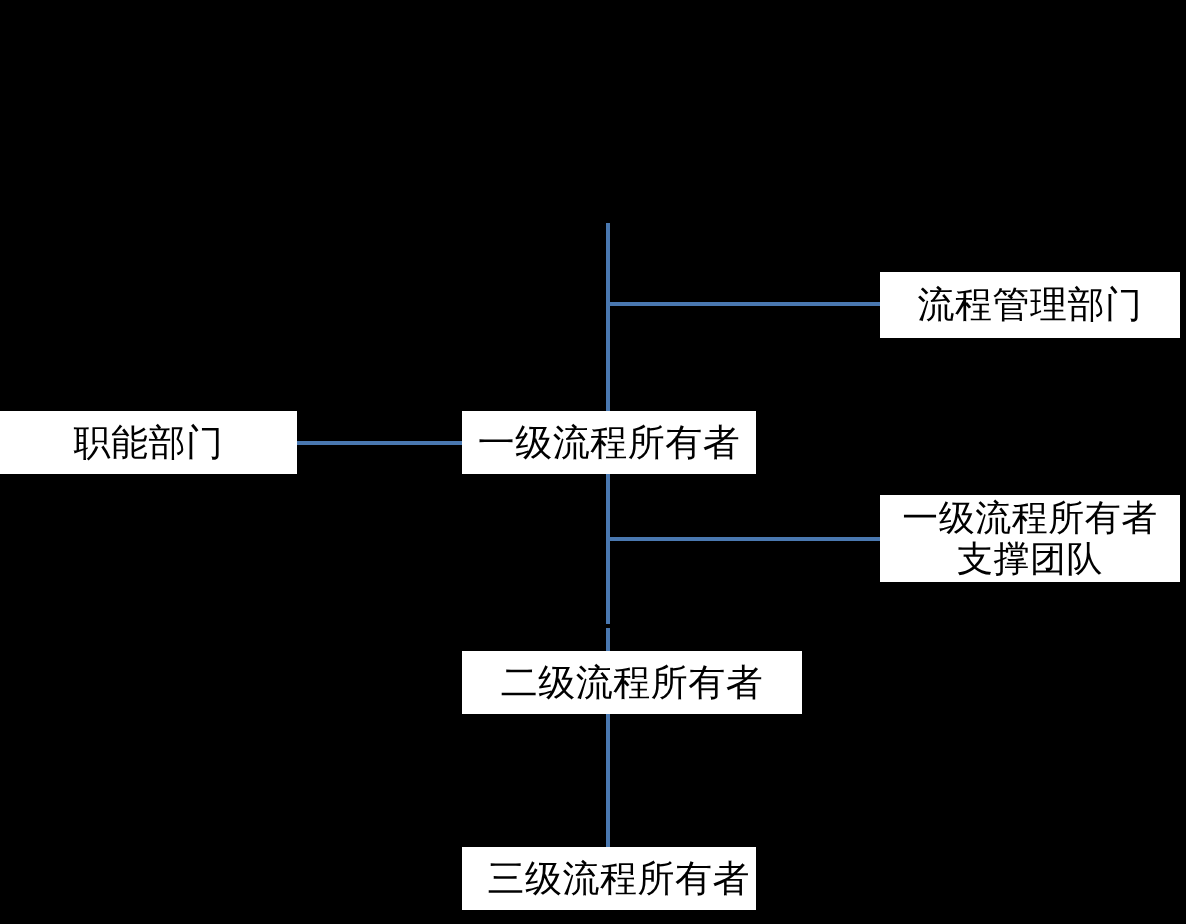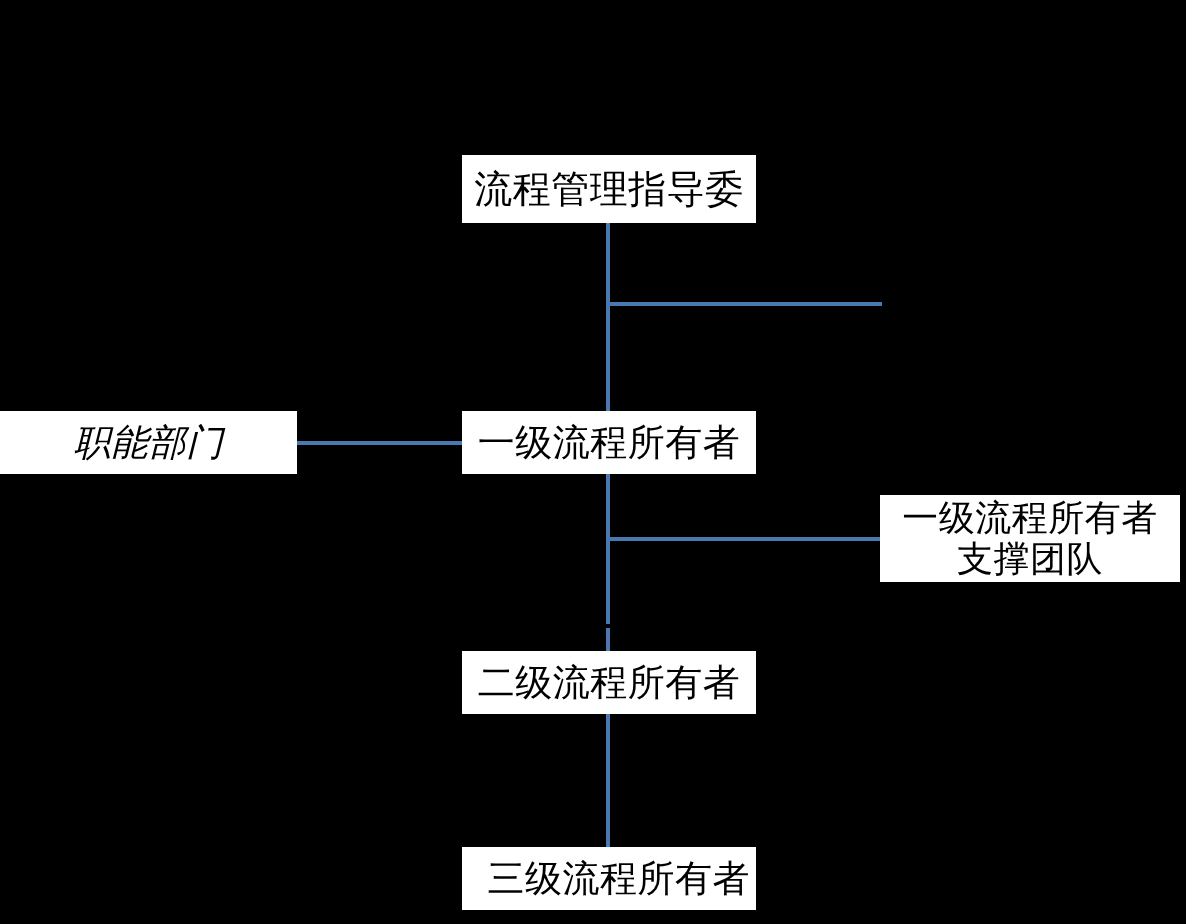--- a/index.html
+++ b/index.html
@@ -47,32 +47,31 @@
     left: 462px;  top: 155px;  width: 294px;  height: 68px;
     font-size: 38px;
   }
   #node-pm-dept {
     left: 880px;  top: 272px;  width: 300px;  height: 66px;
     font-size: 37px;
   }
   #node-func-dept {
     left: 0px;    top: 411px;  width: 297px;  height: 63px;
     font-size: 37px;
-    font-style: italic;
   }
   #node-l1-owner {
     left: 462px;  top: 411px;  width: 294px;  height: 63px;
     font-size: 37px;
   }
   #node-l1-support {
     left: 880px;  top: 495px;  width: 300px;  height: 87px;
     font-size: 36px;
   }
   #node-l2-owner {
-    left: 462px;  top: 651px;  width: 294px;  height: 63px;
+    left: 462px;  top: 651px;  width: 340px;  height: 63px;
     font-size: 37px;
   }
   #node-l3-owner {
     left: 462px;  top: 847px;  width: 294px;  height: 63px;
     font-size: 37px;
   }
 
   
   .connector {
     position: absolute;
@@ -109,24 +108,24 @@
   <div class="connector h" id="conn-h-func-dept" style="background: rgb(74, 120, 176);"></div>
 
   <div class="connector v" id="conn-v-l1-mid" style="background: rgb(74, 120, 176);"></div>
 
   <div class="connector v" id="conn-v-l1-mid-tail" style="background: rgb(74, 120, 176);"></div>
 
   <div class="connector h" id="conn-h-l1-support" style="background: rgb(74, 120, 176);"></div>
 
   <div class="connector v" id="conn-v-l2-l3" style="background: rgb(74, 120, 176);"></div>
 
-  <div class="node" id="node-steering" style="background: rgb(255, 255, 255); color: rgb(0, 0, 0);">
-    <span class="node-label">流程管理指导委</span>
+
+  <div class="node" id="node-pm-dept" style="background: rgb(255, 255, 255); color: rgb(0, 0, 0);">
+    <span class="node-label">流程管理部门</span>
   </div>
-
 
   <div class="node" id="node-func-dept" style="background: rgb(255, 255, 255); color: rgb(0, 0, 0);">
     <span class="node-label">职能部门</span>
   </div>
 
   <div class="node" id="node-l1-owner" style="background: rgb(255, 255, 255); color: rgb(0, 0, 0);">
     <span class="node-label">一级流程所有者</span>
   </div>
 
   <div class="node" id="node-l1-support" style="background: rgb(255, 255, 255); color: rgb(0, 0, 0);">

